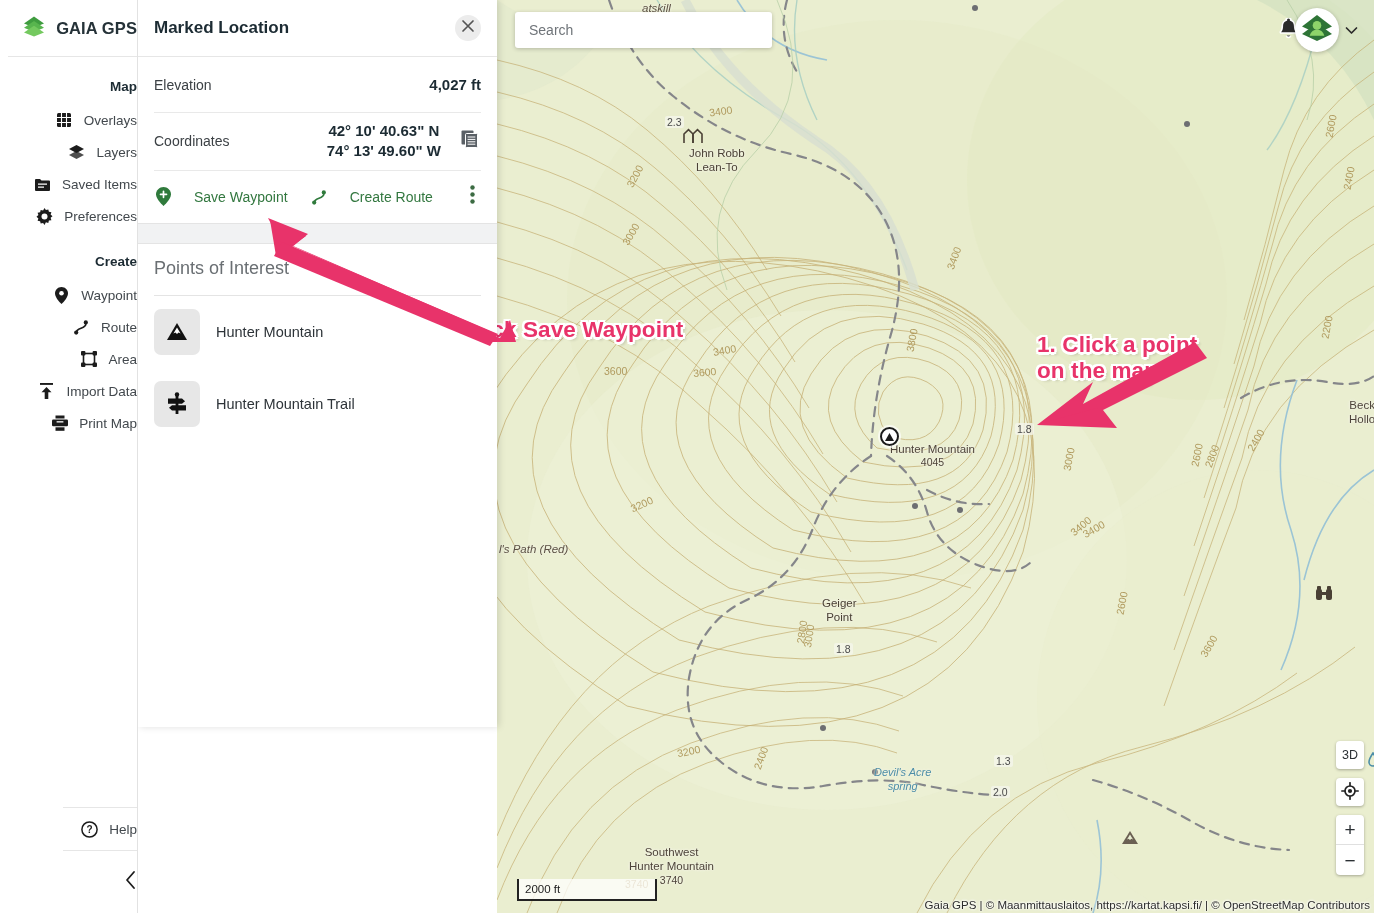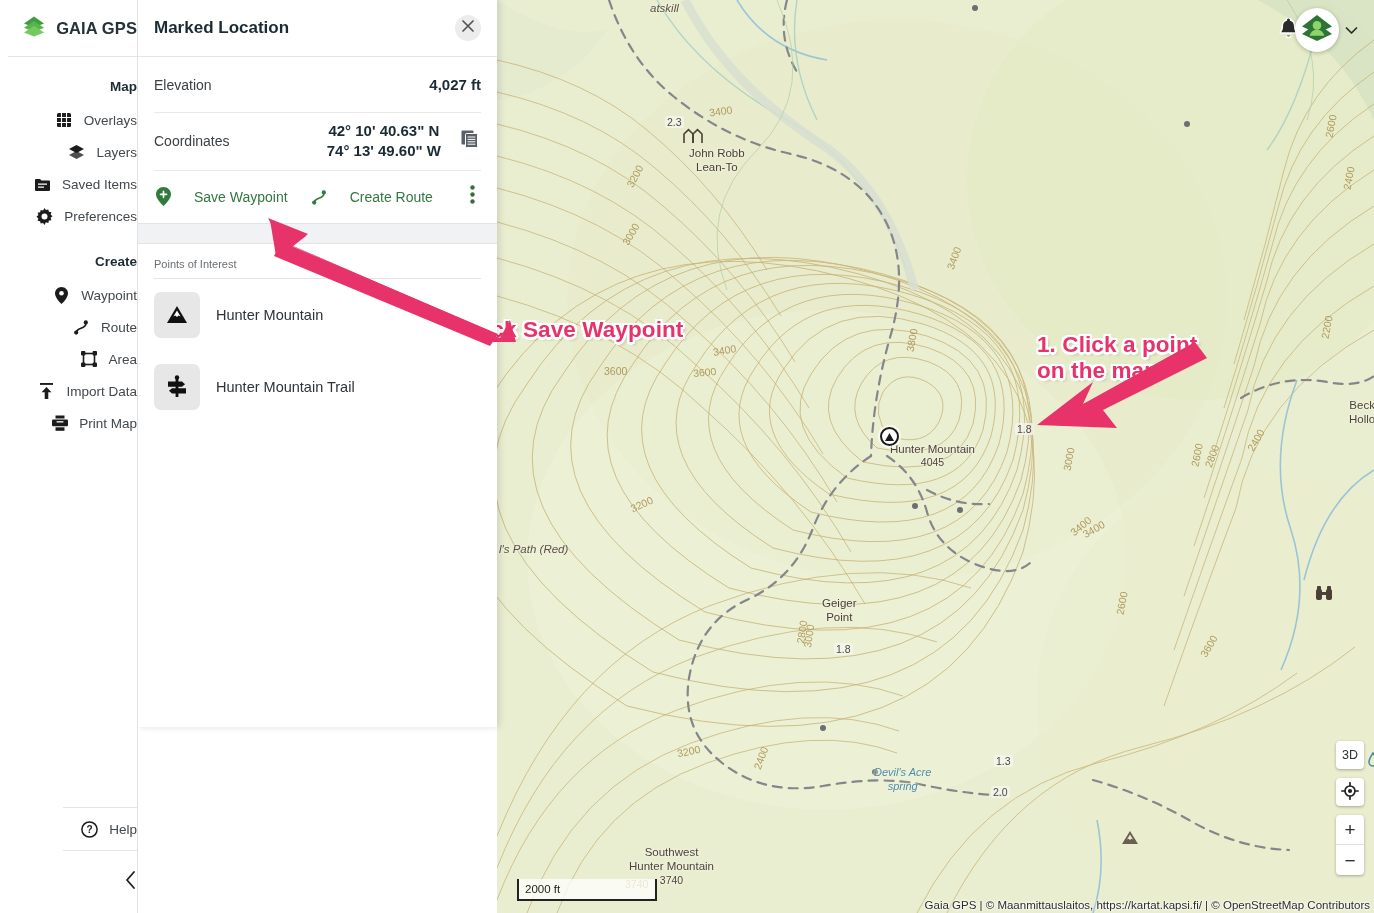--- a/index.html
+++ b/index.html
@@ -72,21 +72,21 @@
   }
   .action {
     display:flex; align-items:center; gap:22px; cursor:pointer;
     color:#32773f; font-size:14px; padding-right:22px;
   }
   .action-ico { display:flex; align-items:center; justify-content:center; width:18px; flex:0 0 18px; }
   .kebab { margin-left:auto; cursor:pointer; padding:4px 6px; display:flex; }
   .gray-strip { height:21px; background:#f1f2f3; border-top:1px solid #e4e4e4; border-bottom:1px solid #e4e4e4; }
   .poi-section { padding:14px 16px 0 16px; }
   .poi-head {
-    font-size:11px; color:#6a6f73; padding-bottom:8px;
+    font-size:18px; color:#6a6f73; padding-bottom:16px;
     border-bottom:1px solid #e4e4e4;
   }
   .poi-item { display:flex; align-items:center; gap:16px; padding:13px 0 13px 0; cursor:pointer; }
   .poi-ico {
     width:46px; height:46px; border-radius:7px; background:#e7e7e7;
     display:flex; align-items:center; justify-content:center; flex:0 0 46px;
   }
   .poi-name { font-size:14.5px; color:#2d3338; }
 
   
@@ -519,20 +519,23 @@
         <circle cx="378" cy="772" r="3"></circle>
           <circle cx="690" cy="124" r="3"></circle>
       </g>
 
       <g stroke="#b8cfa8" stroke-width="1" fill="none" opacity=".8">
         <path d="M280 0 q40 90 -20 150 q-60 60 -30 140"></path>
         <path d="M790 0 q40 60 20 120"></path>
       </g>
     </svg>
 
+    <div class="search-box">
+      <input class="search-input" type="text" placeholder="Search" style="">
+    </div>
 
     <div class="bell-btn">
       <span>
         <svg width="21" height="22" viewBox="0 0 21 22">
           <g stroke="#fff" stroke-width="3.2" fill="none" stroke-linejoin="round">
             <path d="M10.5 2.6c-3.3 0-5.4 2.3-5.4 5.4 0 4.6-2 6.2-2 6.2h14.8s-2-1.6-2-6.2c0-3.1-2.1-5.4-5.4-5.4z"></path>
             <path d="M9 17.7a1.7 1.7 0 003 0"></path>
             <circle cx="10.5" cy="2" r="1.5"></circle>
           </g>
           <path d="M10.5 2.6c-3.3 0-5.4 2.3-5.4 5.4 0 4.6-2 6.2-2 6.2h14.8s-2-1.6-2-6.2c0-3.1-2.1-5.4-5.4-5.4z" fill="#2b2b2b"></path>
@@ -554,21 +557,21 @@
         </span>
       </div>
       <span class="avatar-caret">
         <svg width="13" height="9" viewBox="0 0 13 9">
             <path d="M1.5 2 L6.5 7 L11.5 2" stroke="#2b2b2b" stroke-width="1.7" fill="none" stroke-linecap="round" stroke-linejoin="round"></path>
           </svg>
       </span>
     </div>
 
     <div id="map-labels">
-        <div class="mlabel lbl-track" style="left: 145px; top: 2px; margin-left: 8px;">
+        <div class="mlabel lbl-track" style="left: 145px; top: 2px;">
           <div>atskill</div>
         </div>
         <div class="mlabel lbl-poi" style="left: 192px; top: 146px;">
           <div>John Robb</div>
           <div>Lean-To</div>
         </div>
         <div class="mlabel lbl-peak" style="left: 393px; top: 442px;">
           <div>Hunter Mountain</div>
           <div class="elev">4045</div>
         </div>

